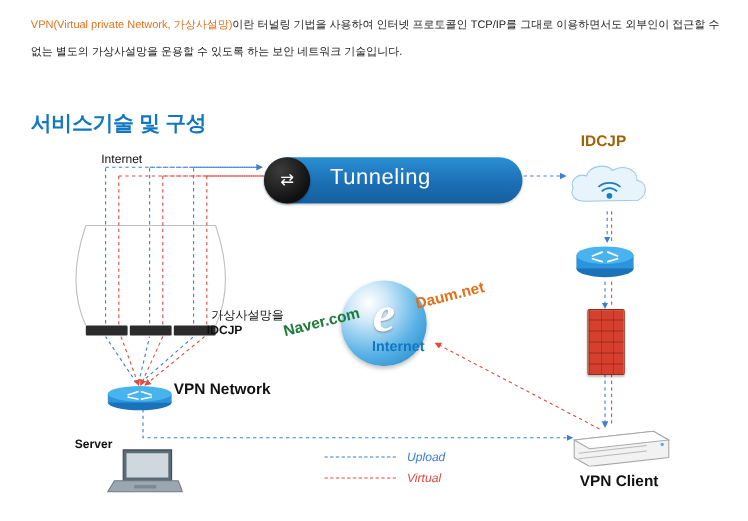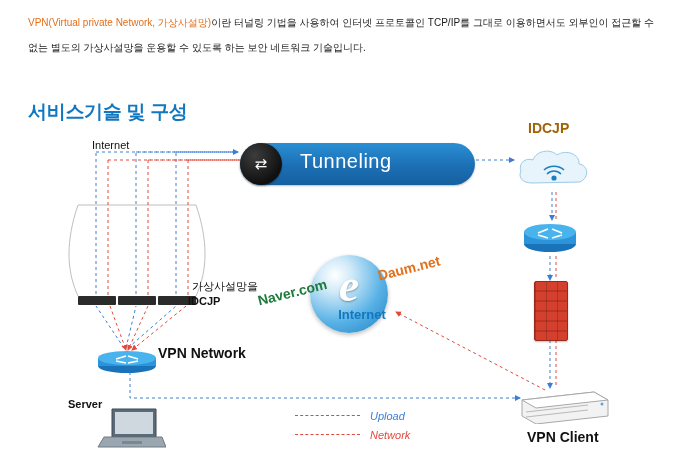--- a/index.html
+++ b/index.html
@@ -243,17 +243,17 @@
   <div class="lbl lbl-naver">Naver.com</div>
   <div class="lbl lbl-daum">Daum.net</div>
 
   <div class="legend">
     <div class="legend-row">
       <span class="legend-line"></span>
       <span class="legend-text">Upload</span>
     </div>
     <div class="legend-row">
       <span class="legend-line dl"></span>
-      <span class="legend-text dl">Network</span>
+      <span class="legend-text dl">Virtual</span>
     </div>
   </div>
 
 </div>
 
 </body></html>

